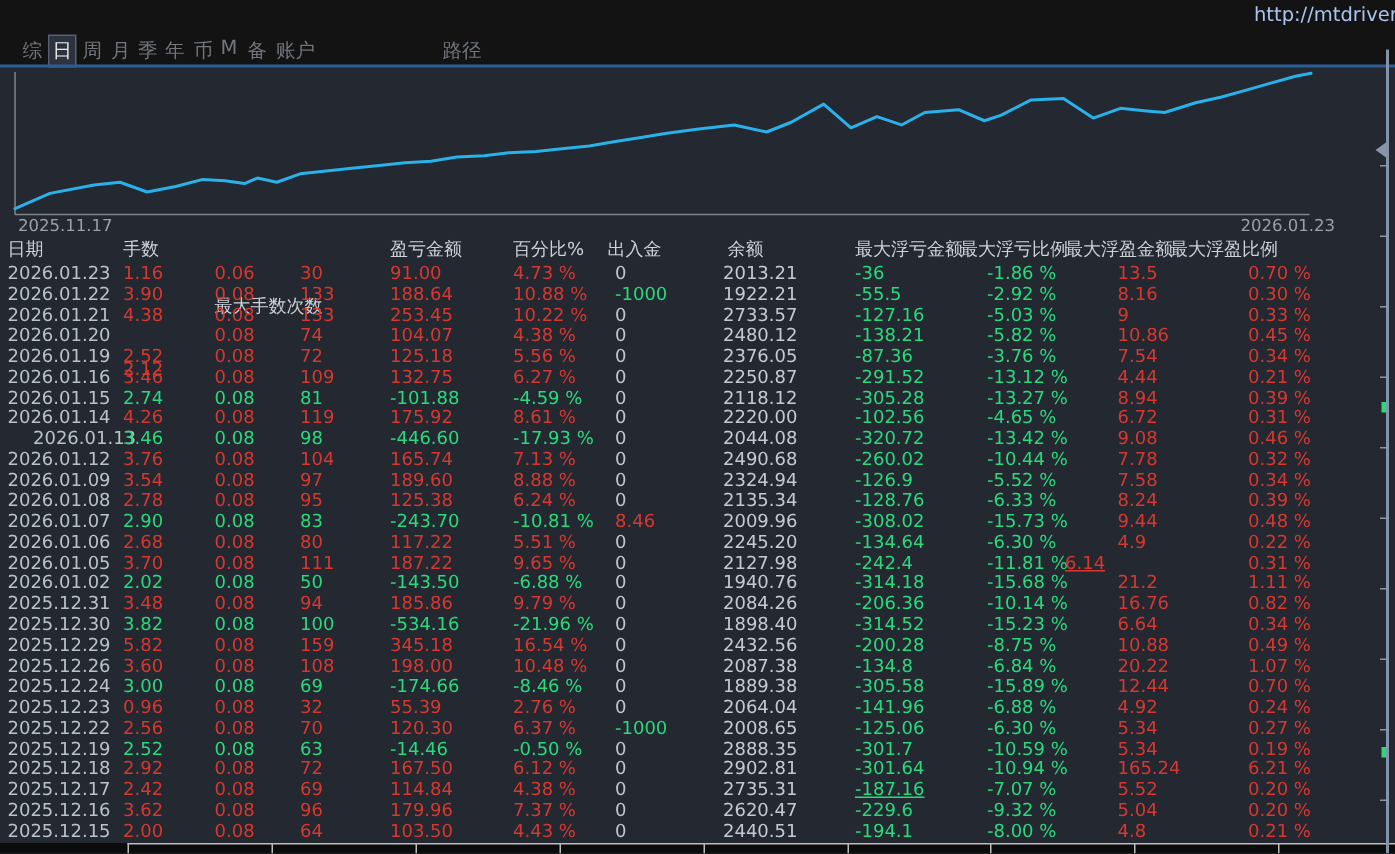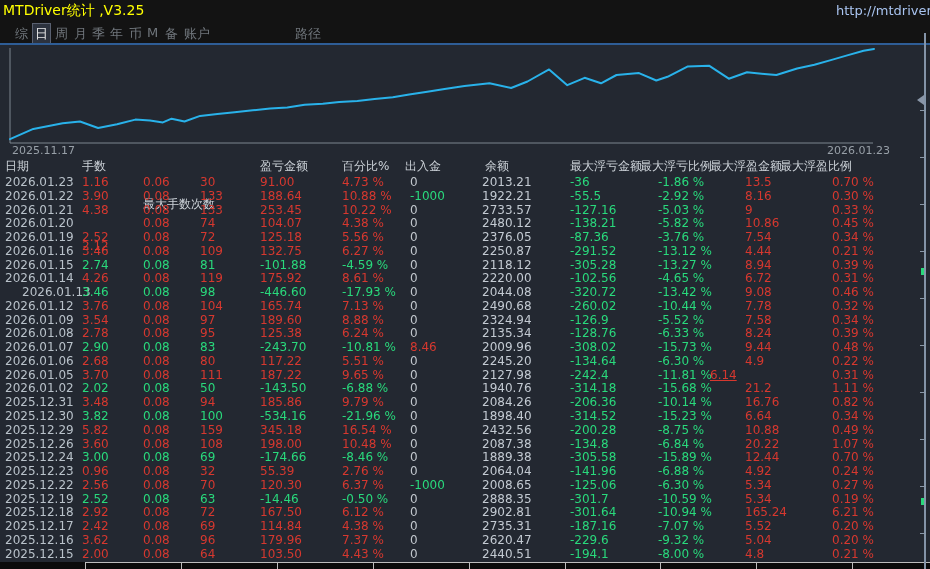--- a/index.html
+++ b/index.html
@@ -43,21 +43,20 @@
     border-top:5px solid transparent;border-bottom:5px solid transparent;
     border-right:7px solid #8a96a8;}
   .sb-mark{position:absolute;left:1px;width:3px;height:7px;background:#29d97c;}
 </style>
 </head>
 <body>
 
 <div id="app">
 
   <div id="titlebar">
-    <span id="title">MTDriver统计 ,V3.25</span>
     <span id="url">http://mtdriver.c</span>
   </div>
 
   <div id="menubar">
       <span class="mtab" style="left: 13px;">综</span>
       <span class="mtab active" style="left: 33px;">日</span>
       <span class="mtab" style="left: 53px;">周</span>
       <span class="mtab" style="left: 72px;">月</span>
       <span class="mtab" style="left: 90px;">季</span>
       <span class="mtab" style="left: 108px;">年</span>
@@ -444,21 +443,21 @@
       </div>
       <div class="trow">
         <span class="c-date" style="left: 5px;">2025.12.17</span>
         <span class="c-red" style="left: 82px;">2.42</span>
         <span class="c-red" style="left: 143px;">0.08</span>
         <span class="c-red" style="left: 200px;">69</span>
         <span class="c-red" style="left: 260px;">114.84</span>
         <span class="c-red" style="left: 342px;">4.38 %</span>
         <span class="c-neutral" style="left: 410px;">0</span>
         <span class="c-balance" style="left: 482px;">2735.31</span>
-        <span class="c-green" style="left: 570px;">-187.16</span>
+        <span class="c-green" style="left: 570px; text-decoration: underline;">-187.16</span>
         <span class="c-green" style="left: 658px;">-7.07 %</span>
         <span class="c-red" style="left: 745px;">5.52</span>
         <span class="c-red" style="left: 832px;">0.20 %</span>
       </div>
       <div class="trow">
         <span class="c-date" style="left: 5px;">2025.12.16</span>
         <span class="c-red" style="left: 82px;">3.62</span>
         <span class="c-red" style="left: 143px;">0.08</span>
         <span class="c-red" style="left: 200px;">96</span>
         <span class="c-red" style="left: 260px;">179.96</span>

